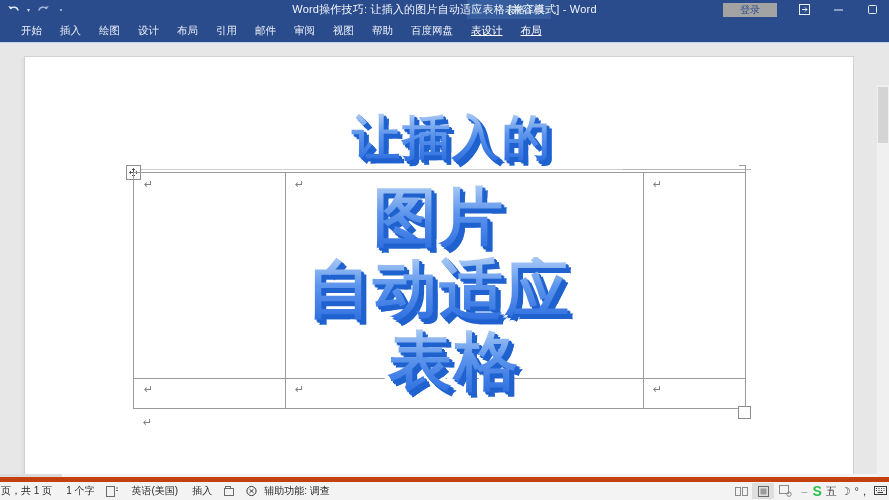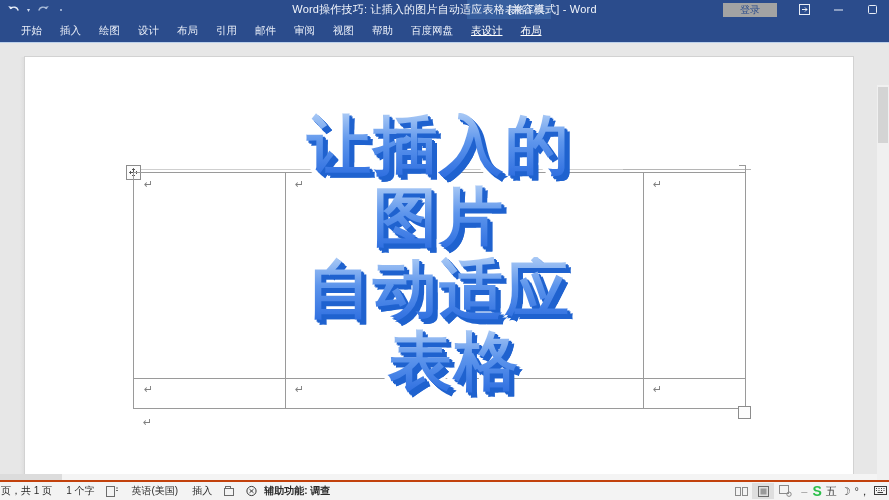--- a/index.html
+++ b/index.html
@@ -231,21 +231,21 @@
     width: 828px;
     text-align: center;
     font-family: "DejaVu Sans", "Liberation Sans", sans-serif;
     font-weight: bold;
     color: #1f62cf;
     letter-spacing: 2px;
     line-height: 1;
     white-space: nowrap;
     z-index: 1;
   }
-  .l1 { font-size: 64px; top: 56px; }
+  .l1 { font-size: 48px; top: 56px; margin-left: 13px; }
   .l2 { font-size: 64px; top: 128px; }
   .l3 { font-size: 64px; top: 200px; }
   .l4 { font-size: 64px; top: 272px; margin-left: 15px; }
   .sh { transform: translate(5px, 5px); }
 
   
   .vscroll {
     position: absolute; right: 0; top: 42px;
     width: 12px; height: 432px;
     background: #f0f0f0;
@@ -264,21 +264,21 @@
     position: absolute; left: 0; top: 0;
     width: 62px; height: 8px;
     background: #dcdcdc;
   }
 
   
   .statusbar {
     position: absolute; left: 0; bottom: 0;
     width: 889px; height: 18px;
     background: #f3f3f3;
-    border-top: 2px solid #c2410c;
+    border-top: 5px solid #c2410c;
     display: flex; align-items: center;
     font-size: 10px; color: #2b2b2b;
   }
   .sb-left {
     display: flex; align-items: center; gap: 0px;
     margin-left: -6px;
   }
   .sb-item {
     padding: 0 7px; height: 18px; line-height: 18px;
     white-space: nowrap;
@@ -461,21 +461,21 @@
           <rect x="0.5" y="2.5" width="9" height="7" fill="none" stroke="#6b6b6b" stroke-width="1"></rect>
           <rect x="1.5" y="0.5" width="5" height="2" fill="none" stroke="#6b6b6b" stroke-width="1"></rect>
         </svg>
       </div>
       <div class="sb-ico">
         <svg width="12" height="12" viewBox="0 0 12 12">
           <circle cx="5.5" cy="6" r="4.6" fill="none" stroke="#3a3a3a" stroke-width="1"></circle>
           <path d="M3.5 4.2 L7.5 7.8 M7.5 4.2 L3.5 7.8" stroke="#3a3a3a" stroke-width="1"></path>
         </svg>
       </div>
-      <div class="sb-item" style="font-weight:bold;padding-left:1px;">辅助功能: 调查</div>
+      <div class="sb-item" style="font-weight:normal;padding-left:1px;">辅助功能: 调查</div>
     </div>
 
     <div class="sb-right">
       <div class="view-btn">
         <svg width="13" height="11" viewBox="0 0 13 11">
           <rect x="0.5" y="1.5" width="5" height="8" fill="none" stroke="#8a8a8a" stroke-width="1"></rect>
           <rect x="7.5" y="1.5" width="5" height="8" fill="none" stroke="#8a8a8a" stroke-width="1"></rect>
         </svg>
       </div>
       <div class="view-btn active">

